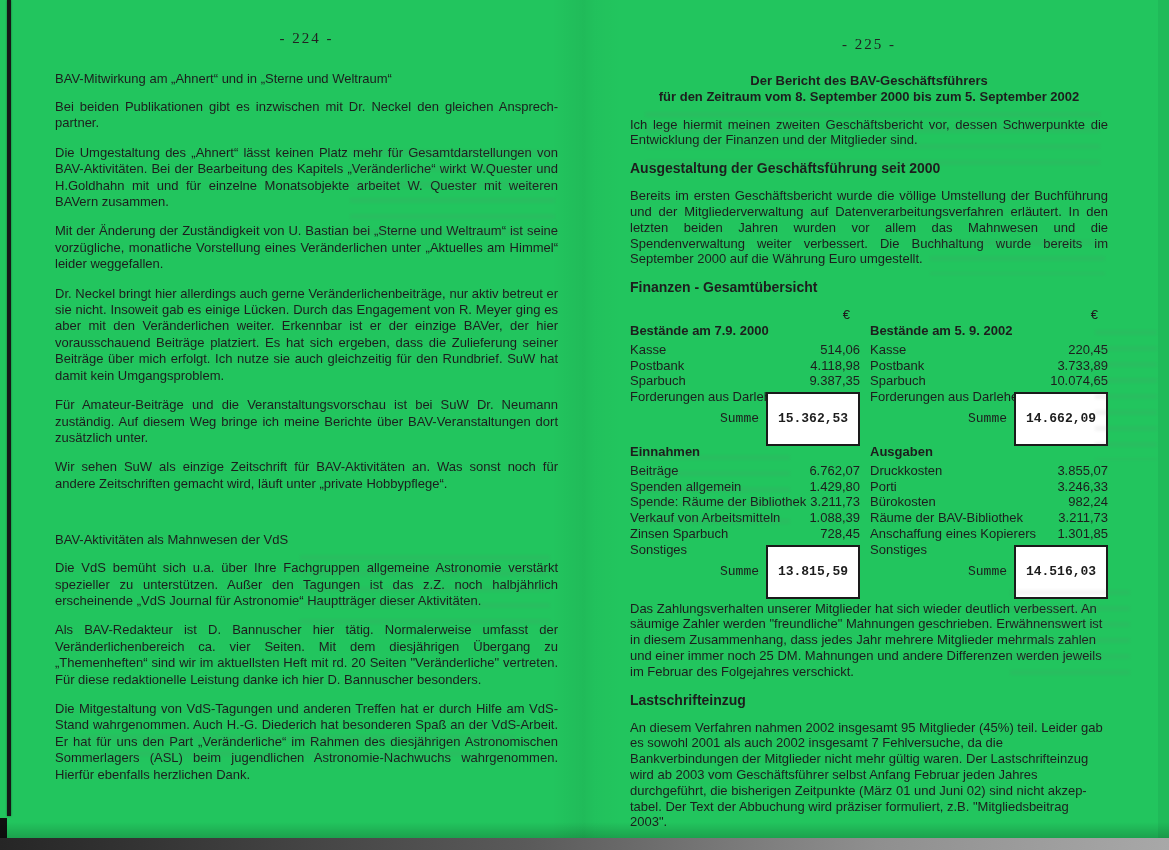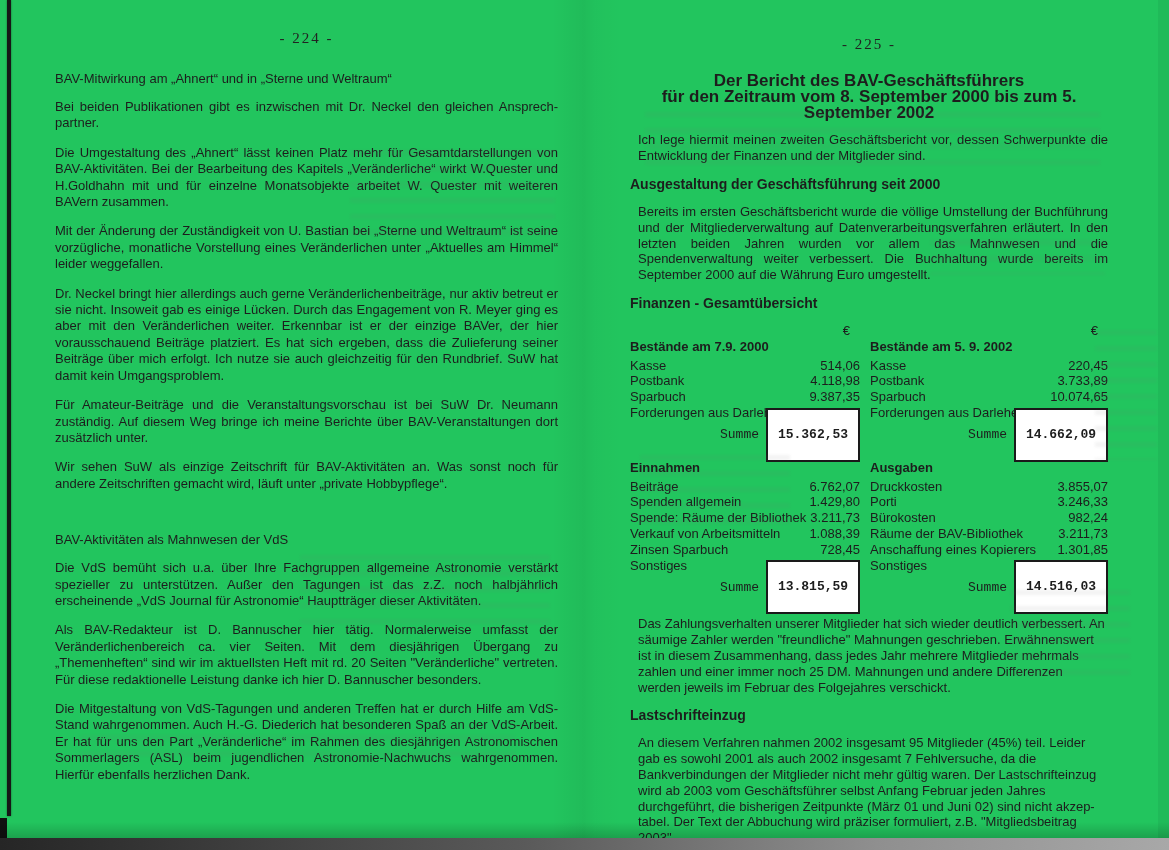--- a/index.html
+++ b/index.html
@@ -16,23 +16,23 @@
   .content-right{position:absolute;left:45px;top:36px;width:478px;}
   .pgnum{
     font-family:"Liberation Serif","DejaVu Serif",serif;
     font-size:15px;letter-spacing:2px;text-align:center;color:#222;
   }
   
   .content-left p{font-size:13px;line-height:16.4px;text-align:justify;margin:0 0 13px 0;}
   .lheading{font-size:13px;margin:24px 0 13px 0;}
   .lheading2{font-size:13px;margin:40px 0 13px 0;}
   
-  .content-right p{font-size:13px;line-height:15.8px;margin:0 0 12px 8px;}
+  .content-right p{font-size:13px;line-height:15.8px;margin:0 0 12px 0;}
   .just{text-align:justify;}
-  .title-block{text-align:center;margin:20px 0 12px 0;font-size:17px;line-height:15.8px;}
+  .title-block{text-align:center;margin:20px 0 12px 0;font-size:13px;line-height:15.8px;}
   .title-bold{font-weight:bold;}
   .rheading{font-size:14px;font-weight:bold;margin:4px 0 12px 0;}
   
   .fin-grid{display:grid;grid-template-columns:230px 238px;column-gap:10px;font-size:13px;}
   .eur-cell{text-align:right;padding-right:10px;line-height:15.8px;}
   .group-head{font-weight:bold;line-height:15.8px;margin-bottom:3px;}
   .frow{display:flex;line-height:15.8px;text-align:right;}
   .famt{margin-left:auto;}
   .sum-row{display:flex;justify-content:flex-end;align-items:center;gap:7px;margin-top:3px;height:22px;font-family:Liberation Mono, monospace;}
   .sum-box{border:2px solid #1a1a1a;font-weight:bold;padding:16px 9px;min-width:72px;text-align:center;line-height:18px;background:#fff;}

